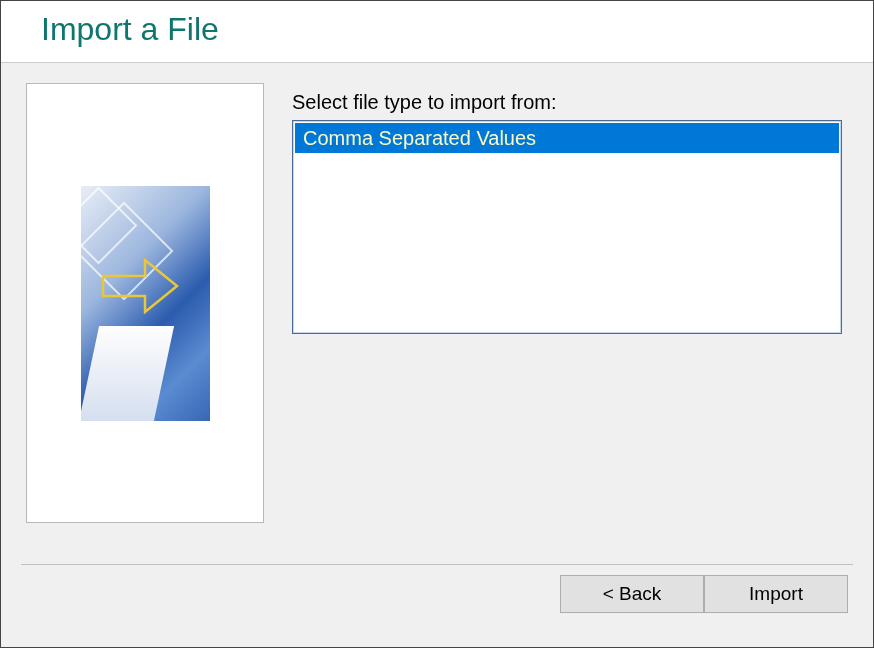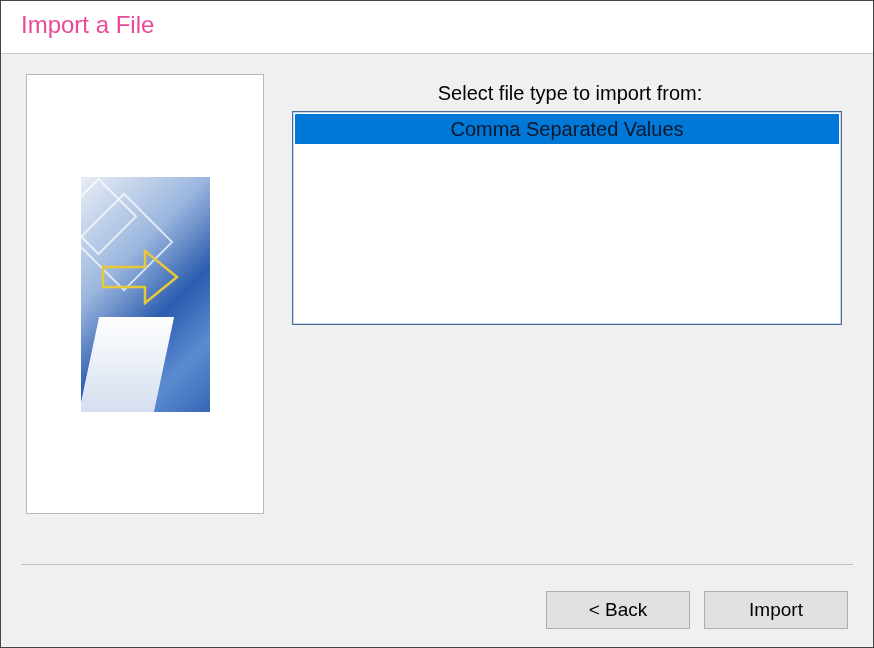--- a/index.html
+++ b/index.html
@@ -21,23 +21,24 @@
       background: #fff;
       display: flex;
       flex-direction: column;
     }
     .titlebar {
       padding: 10px 20px 14px 20px;
       border-bottom: 1px solid #ccc;
       background: #fff;
     }
     .titlebar-text {
-      color: #ec4899;
-      font-size: 24px;
+      color: #0f766e;
+      font-size: 32px;
       font-weight: 400;
+      margin-left: 20px;
     }
     .content-area {
       flex: 1;
       background: #f0f0f0;
       padding: 20px 25px;
       display: flex;
       gap: 28px;
       position: relative;
     }
     .illustration-frame {
@@ -88,21 +89,20 @@
       width: 75px;
       height: 95px;
       background: linear-gradient(to bottom, #fefefe, #d5dfef);
       transform: skewX(-12deg);
     }
     .main-panel {
       flex: 1;
       display: flex;
       flex-direction: column;
       padding-top: 8px;
-      text-align: center;
     }
     .panel-label {
       font-size: 20px;
       color: #000;
       margin-bottom: 6px;
     }
     .file-type-list {
       width: 550px;
       height: 214px;
       background: #fff;
@@ -113,36 +113,35 @@
     }
     .list-item {
       font-size: 20px;
       padding: 2px 8px;
       cursor: pointer;
       color: #000;
       line-height: 26px;
     }
     .list-item.selected {
       background: #0078d7;
-      color: #0f172a;
+      color: #fef9c3;
     }
     .divider {
       position: absolute;
       bottom: 82px;
       left: 20px;
       right: 20px;
       height: 1px;
       background: #c0c0c0;
     }
     .button-row {
       position: absolute;
-      bottom: 18px;
+      bottom: 34px;
       right: 25px;
       display: flex;
-      gap: 14px;
     }
     .btn {
       width: 144px;
       height: 38px;
       background: #e1e1e1;
       border: 1px solid #adadad;
       font-size: 19px;
       color: #000;
       cursor: pointer;
       font-family: inherit;

